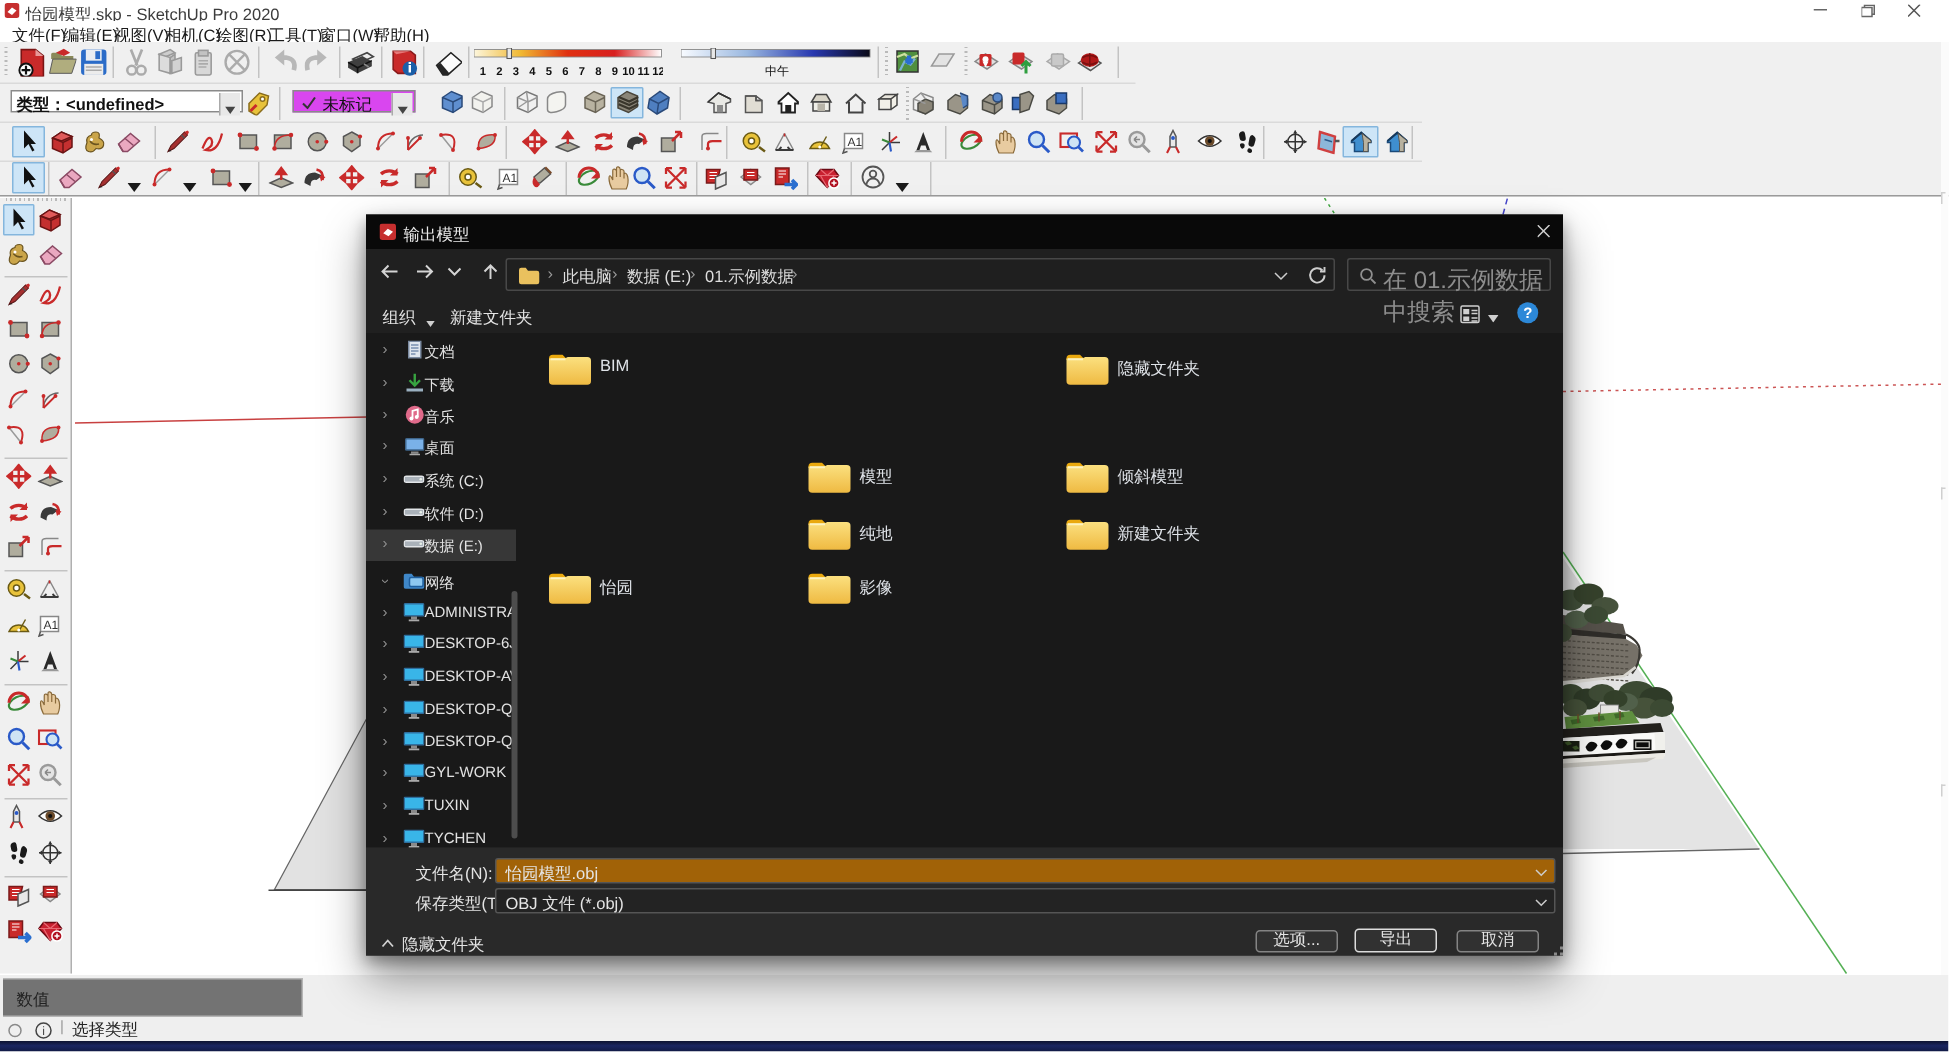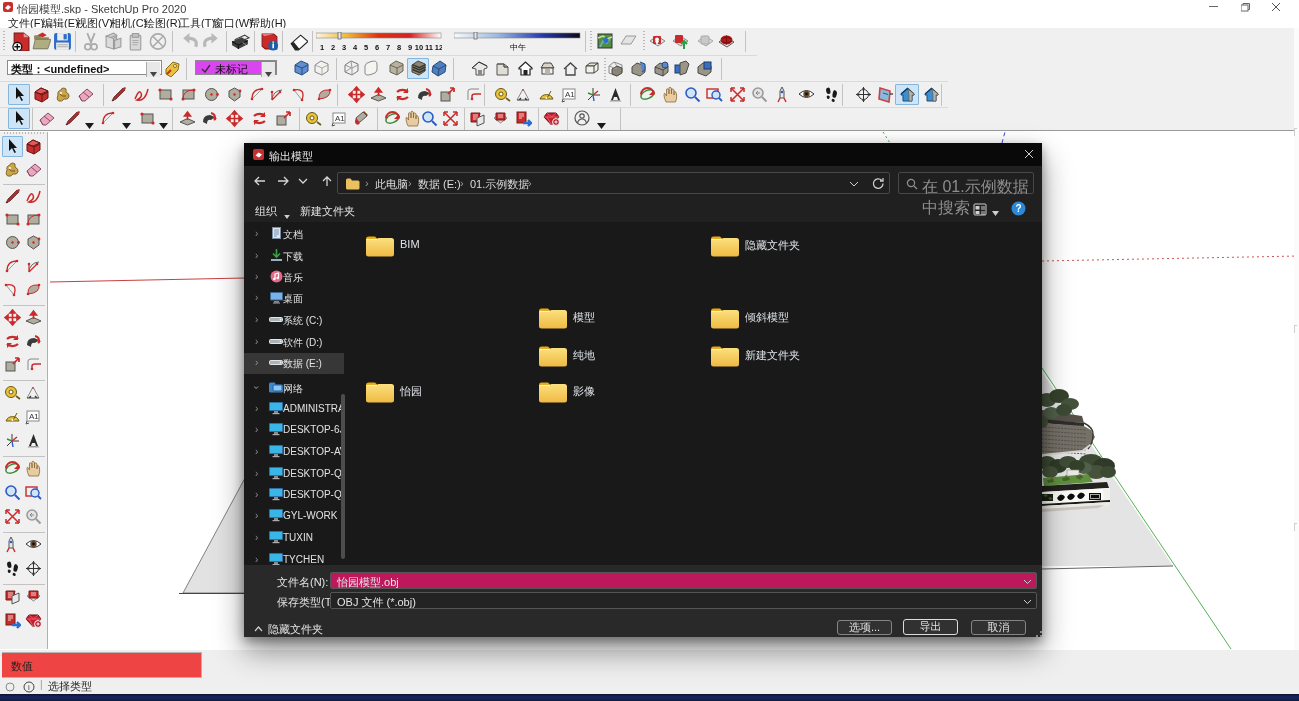--- a/index.html
+++ b/index.html
@@ -6,21 +6,21 @@
 .abs{position:absolute}
 
 #titlebar{left:0;top:0;width:1299px;height:14px;background:#fff}
 #menubar{left:0;top:14px;width:1299px;height:14px;background:#fff;font-size:11px;color:#1a1a1a}
 #menubar span{position:absolute;top:2px}
 #toolbars{left:0;top:0;width:1299px;height:132px;pointer-events:none}
 #lefttb{left:0;top:0;width:48px;height:649px;pointer-events:none}
 #canvas{left:48px;top:132px;width:1246px;height:518px;background:#fff}
 #rightstrip{left:1294px;top:28px;width:5px;height:622px;background:#fbfbfb}
 #statusbar{left:0;top:650px;width:1299px;height:44px;background:#efefef}
-#vcb{left:2px;top:652px;width:200px;height:26px;background:#ef4444;border:1px solid #b5b5b5;border-left:none}
+#vcb{left:2px;top:652px;width:200px;height:26px;background:#737373;border:1px solid #b5b5b5;border-left:none}
 #taskbar{left:0;top:694px;width:1299px;height:7px;background:linear-gradient(#0d1330,#1a2560 45%,#111a45)}
 .sep{position:absolute;width:1px;background:#c3c3c3}
 .grip{position:absolute;width:3px;background-image:repeating-linear-gradient(#b9b9b9 0 1px,#f0f0f0 1px 3px);width:2px}
 .hl{background:#cde5f7;border:1px solid #84b6dd;border-radius:1px}
 
 #dlg{left:244px;top:143px;width:798px;height:494px;background:#202020;box-shadow:0 14px 28px rgba(0,0,0,.42),0 4px 10px rgba(0,0,0,.35);font-size:11px;color:#e4e4e4}
 #dlgtitle{left:0;top:0;width:798px;height:23px;background:#090909}
 #dlgbody{left:0;top:79px;width:798px;height:343px;background:#191919}
 #dlgbot{left:0;top:422px;width:798px;height:72px;background:#292929}
 .dbox{position:absolute;background:#1f1f1f;border:1px solid #484848;border-radius:2px}
@@ -1194,21 +1194,21 @@
             <path d="M1 6h10.5l2-1h13q2.5 0 2.5 2.5V21q0 2.5-2.5 2.5h-23Q1 23.5 1 21z" fill="url(#fgrad)"></path>
             <path d="M2 6.5h10" stroke="#fdf3c0" stroke-width="1.2"></path>
           </svg>
           <span class="flbl">新建文件夹</span>
         </div>
     </div>
   </div>
 
   <div class="abs" id="dlgbot">
     <span class="abs" style="left:33px;top:10px">文件名(N):</span>
-    <div class="dbox" style="left:86px;top:7px;width:707px;height:17px;background:#be185d;border-color:#555">
+    <div class="dbox" style="left:86px;top:7px;width:707px;height:17px;background:#a16207;border-color:#555">
         <span class="abs" style="left:6px;top:2px">怡园模型.obj</span>
         <svg class="abs" style="left:692px;top:6px" width="9" height="6" fill="none" stroke="#cdcdcd">
           <path d="M1 1l3.5 3.5L8 1"></path>
         </svg>
       </div>
     <span class="abs" style="left:33px;top:30px">保存类型(T):</span>
     <div class="dbox" style="left:86px;top:27px;width:707px;height:17px;background:#232323;border-color:#555">
         <span class="abs" style="left:6px;top:2px">OBJ 文件 (*.obj)</span>
         <svg class="abs" style="left:692px;top:6px" width="9" height="6" fill="none" stroke="#cdcdcd">
           <path d="M1 1l3.5 3.5L8 1"></path>

